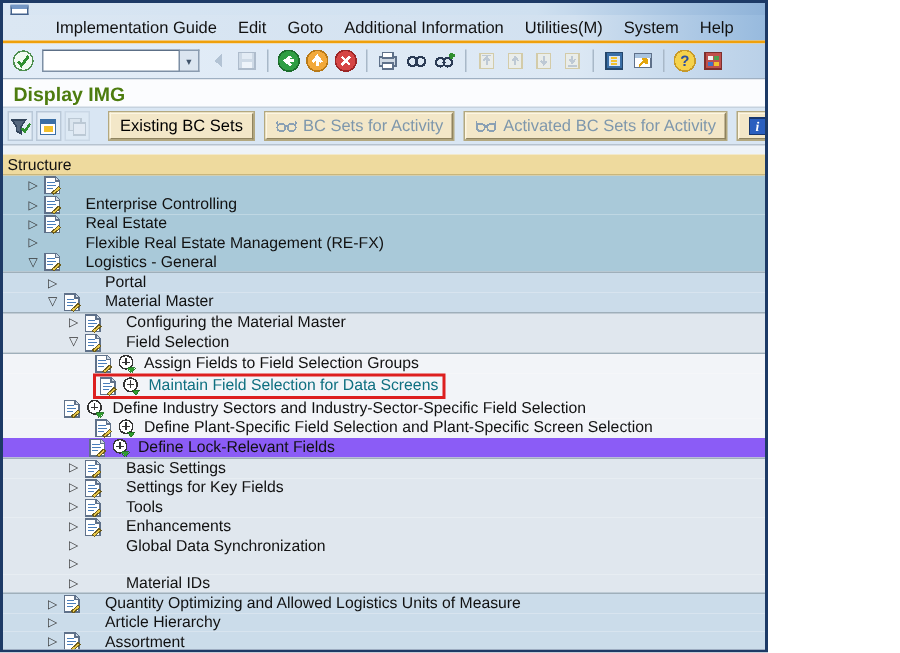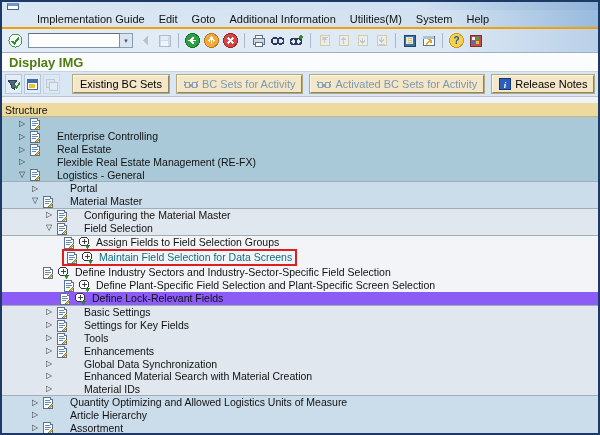--- a/index.html
+++ b/index.html
@@ -1,16 +1,16 @@
 <!DOCTYPE html>
 <html><head>
 <meta charset="utf-8">
 <style>
   html,body{margin:0;padding:0;background:#fff;font-family:"Liberation Sans",sans-serif;}
-  .window{width:600px;height:435px;box-sizing:border-box;border:2px solid #1d3a66;
+  .window{width:512px;height:435px;box-sizing:border-box;border:2px solid #1d3a66;
     display:flex;flex-direction:column;background:#fff;overflow:hidden;}
   
   .titlestrip{height:8px;background:linear-gradient(to right,#d9e6f3 0%,#cfe0f0 70%,#8fb3d9 100%);
     display:flex;align-items:flex-start;padding-left:5px;}
   .winicon{width:12px;height:7px;background:#fff;border:1px solid #44628c;box-sizing:border-box;
     border-top:3px solid #7396c4;margin-top:1px;}
   
   .menubar{height:17px;background:linear-gradient(to right,#dbe7f3 0%,#d2e1f0 75%,#97bade 100%);
     display:flex;align-items:center;padding-left:28px;gap:0;}
   .menuitem{font-size:11px;color:#111;padding:1px 7px;white-space:nowrap;cursor:default;}
@@ -535,21 +535,20 @@
         <span class="lbl">Enhancements</span>
       </div>
       <div class="trow" style="background: rgb(224, 231, 238); padding-left: 41px;">
         <span class="arrow">▷</span>
         <span class="iconslot"></span>
         <span class="lbl">Global Data Synchronization</span>
       </div>
       <div class="trow" style="background: rgb(224, 231, 238); padding-left: 41px;">
         <span class="arrow">▷</span>
         <span class="iconslot"></span>
-        <span class="lbl">Enhanced Material Search with Material Creation</span>
       </div>
       <div class="trow" style="background: rgb(224, 231, 238); padding-left: 41px;">
         <span class="arrow">▷</span>
         <span class="iconslot"></span>
         <span class="lbl">Material IDs</span>
       </div>
       <div class="trow band-edge" style="background: rgb(203, 220, 234); padding-left: 27px;">
         <span class="arrow">▷</span>
         <span class="iconslot">
           <span style="display: inline-flex;">

